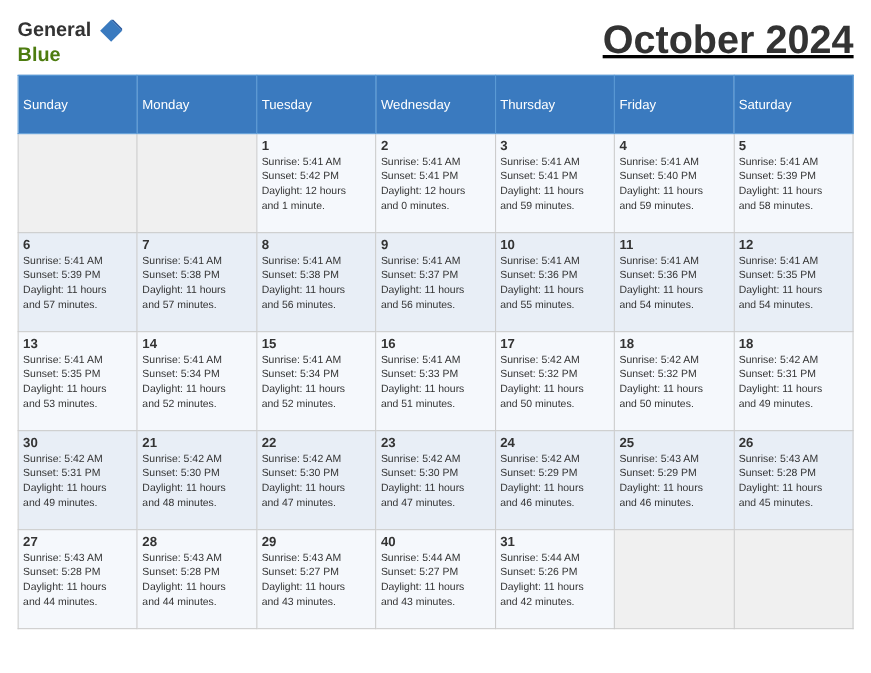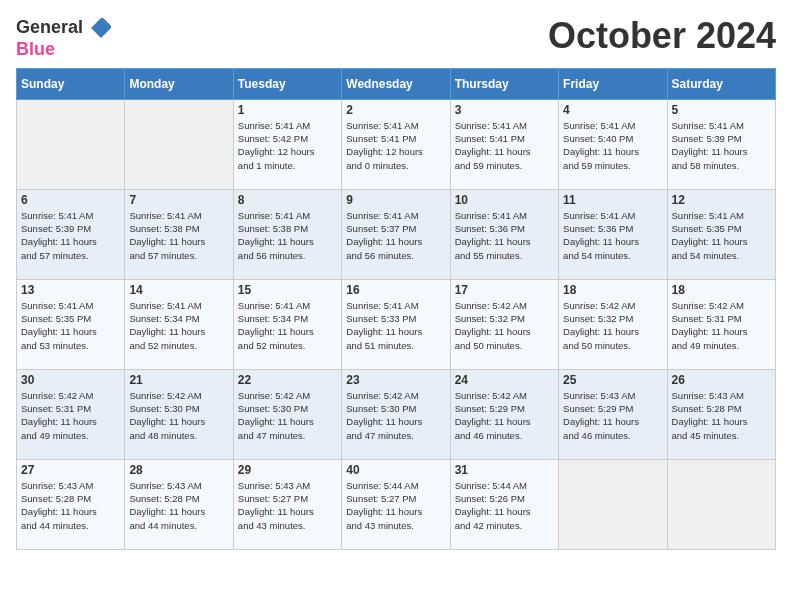--- a/index.html
+++ b/index.html
@@ -19,49 +19,50 @@
     .logo {
       display: flex;
       align-items: center;
     }
     .logo-text {
       font-size: 18px;
       font-weight: bold;
       line-height: 1.1;
     }
     .logo-general { color: #333; }
-    .logo-blue { color: #ec4899; }
+    .logo-blue { color: #4d7c0f; }
     .logo-icon {
       width: 24px;
       height: 24px;
       margin-left: 2px;
     }
     .title-block {
+      text-decoration: underline;
     }
     .month-title {
       font-size: 36px;
       font-weight: bold;
       color: #333;
       line-height: 1.1;
     }
     .location-title {
       font-size: 15px;
       color: #555;
     }
     table {
       width: 100%;
       border-collapse: collapse;
       table-layout: fixed;
     }
     thead tr th {
       background: #3a7abf;
       color: #fff;
       font-size: 12px;
-      font-weight: bold;
-      padding: 8px 4px;
+      font-weight: normal;
+      padding: 19px 4px;
       text-align: left;
       border: 1px solid #5a9ad5;
     }
     tbody tr td {
       vertical-align: top;
       border: 1px solid #ccc;
       padding: 3px 4px;
       font-size: 10px;
       color: #333;
       min-height: 80px;

